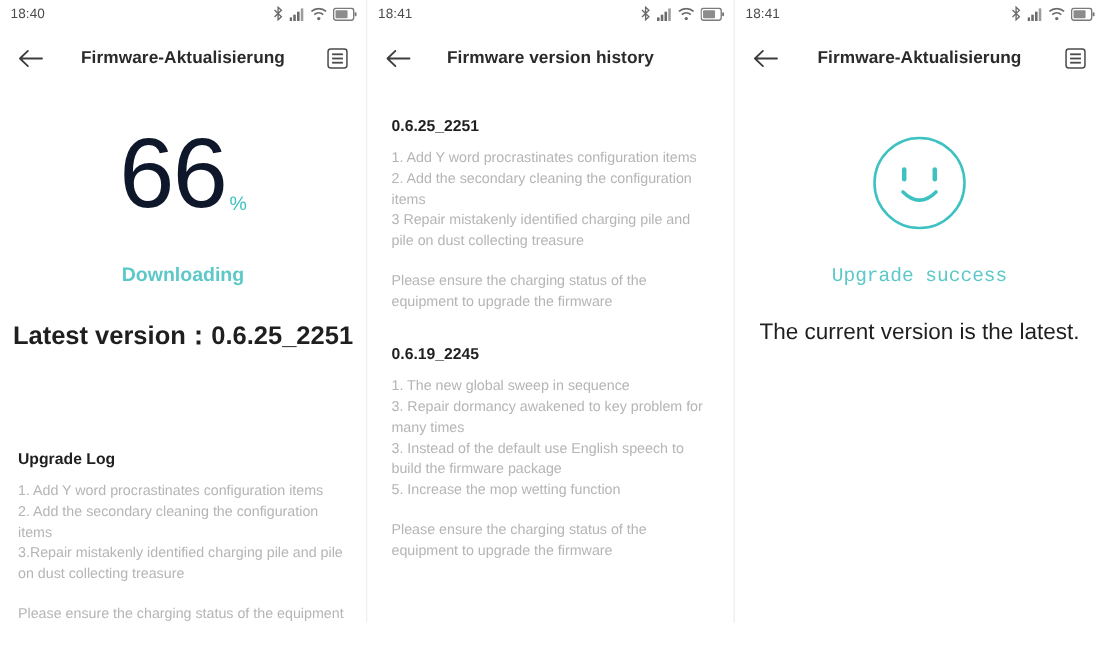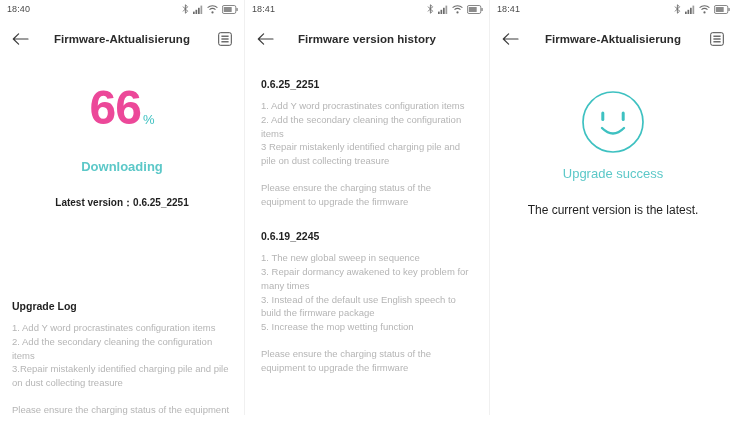--- a/index.html
+++ b/index.html
@@ -95,42 +95,42 @@
     text-align: center;
     padding-top: 26px;
   }
   .pct-row {
     display: flex;
     align-items: flex-end;
     justify-content: center;
     line-height: 1;
   }
   .pct-num {
-    font-size: 48px;
-    color: #ec4899;
-    font-weight: 700;
+    font-size: 66px;
+    color: #0f172a;
+    font-weight: 400;
     letter-spacing: -1px;
     line-height: 0.9;
   }
   .pct-sign {
     font-size: 13px;
     color: #3ec1c1;
     font-weight: 400;
     margin-left: 2px;
     padding-bottom: 3px;
   }
   .progress-status {
     margin-top: 30px;
     font-size: 13px;
     color: #5cc8c8;
     font-weight: 700;
   }
   .ver-latest {
     margin-top: 22px;
-    font-size: 10px;
+    font-size: 17px;
     color: #1f1f1f;
     font-weight: bold;
   }
   .ver-latest .vval { font-weight: bold; }
   .ver-current {
     margin-top: 8px;
     font-size: 11px;
     color: #b8b8b8;
     font-weight: 400;
   }
@@ -186,28 +186,29 @@
   
   .success-area {
     text-align: center;
     padding-top: 30px;
   }
   .smiley-wrap {
     display: flex;
     justify-content: center;
   }
   .success-label {
-    margin-top: 12px;
+    margin-top: 22px;
     font-size: 13px;
     color: #5cc8c8;
     font-weight: 400;
+    font-family: Liberation Mono, monospace;
   }
   .success-main {
     margin-top: 22px;
-    font-size: 12px;
+    font-size: 15px;
     color: #1f1f1f;
     font-weight: 400;
   }
   .success-current {
     margin-top: 9px;
     font-size: 11px;
     color: #b8b8b8;
     font-weight: 400;
   }
 </style>

